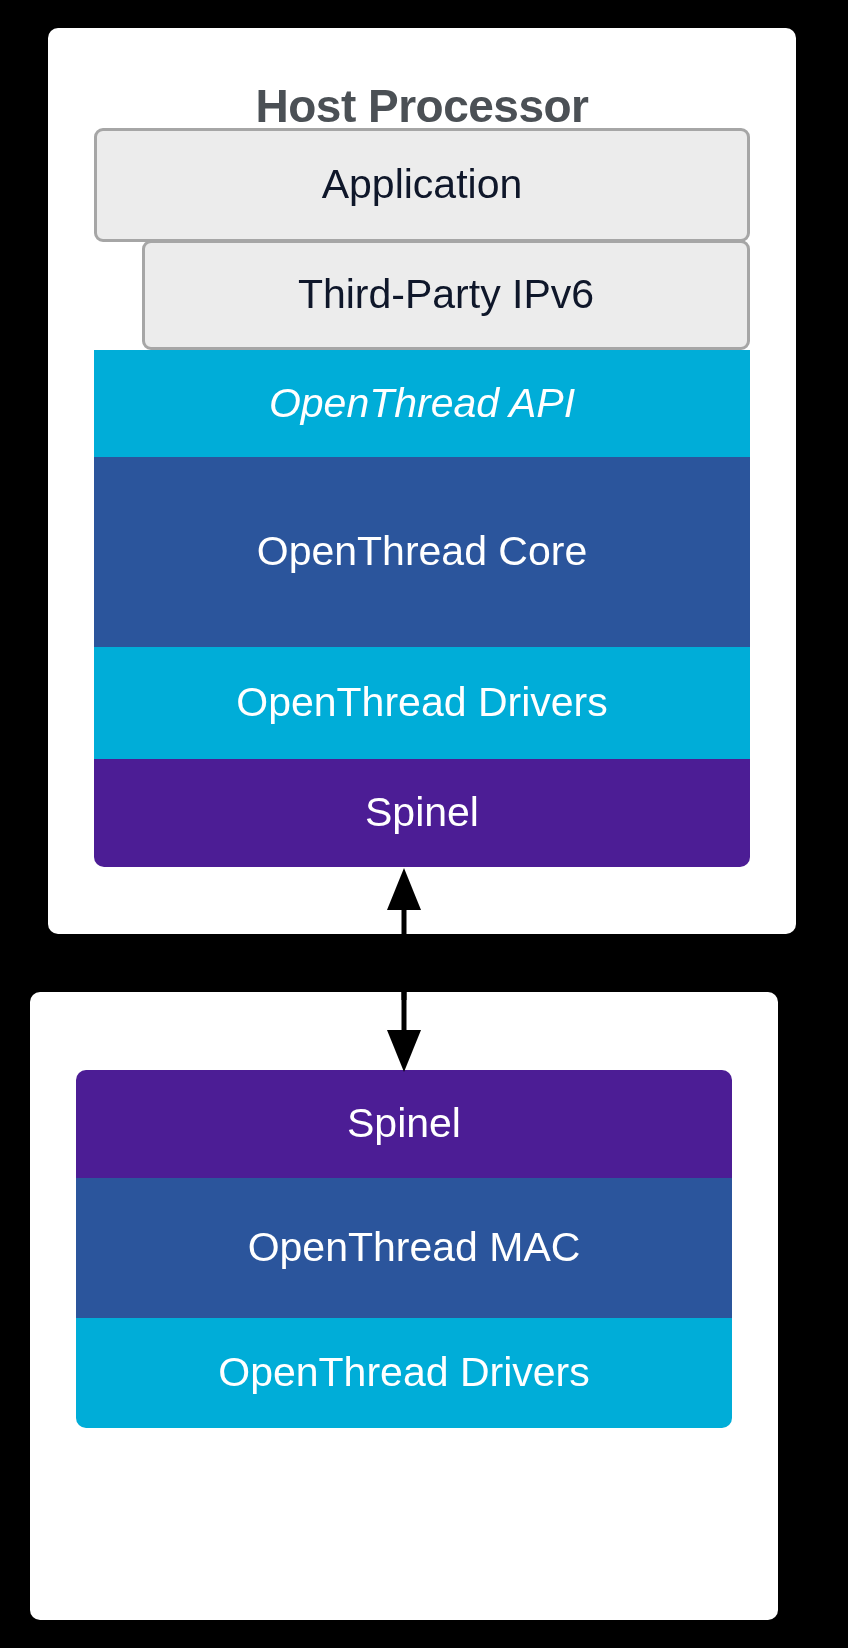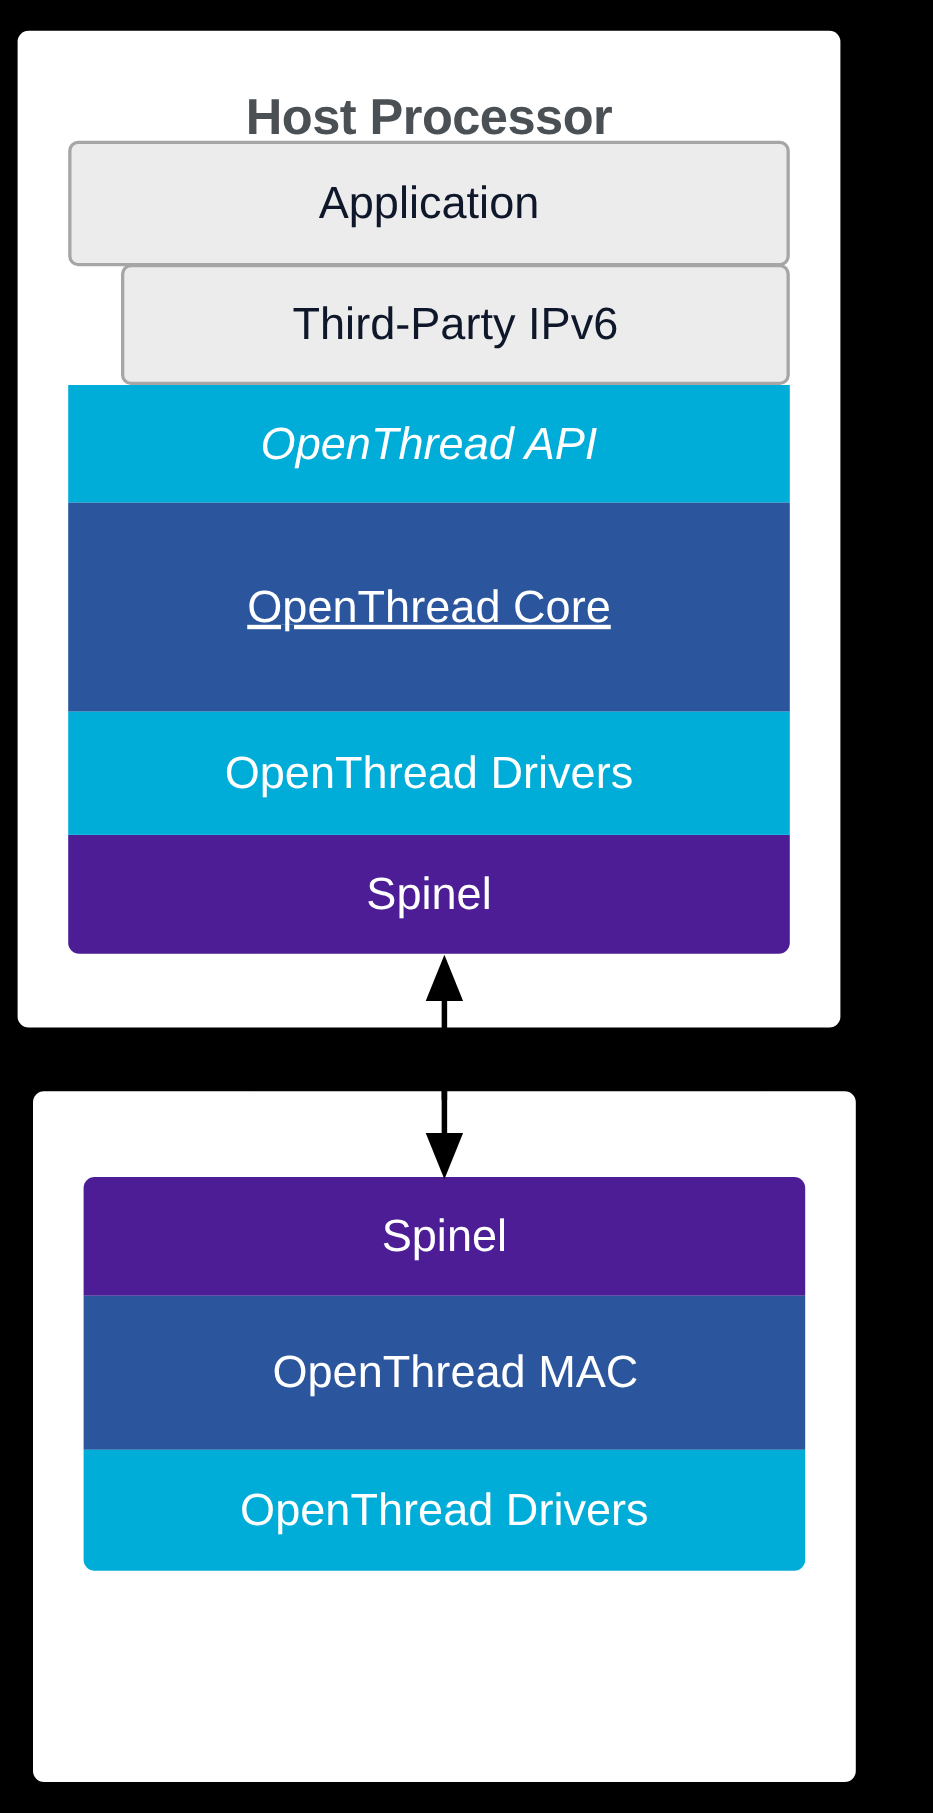--- a/index.html
+++ b/index.html
@@ -25,21 +25,21 @@
   }
 
   
   .panel {
     position: absolute;
     background: #ffffff;
     border-radius: 10px;
     box-sizing: border-box;
   }
   .panel-host {
-    left: 16px;
+    left: 48px;
     top: 28px;
     width: 748px;
     height: 906px;
   }
   .panel-soc {
     left: 30px;
     top: 992px;
     width: 748px;
     height: 628px;
   }
@@ -97,21 +97,21 @@
   .block.navy  { background: #2B559C; color: #ffffff; }
   .block.red   { background: #4c1d95; color: #ffffff; }
 
   .round-top    { border-top-left-radius: 10px;    border-top-right-radius: 10px; }
   .round-bottom { border-bottom-left-radius: 10px; border-bottom-right-radius: 10px; }
 
   
   .h-app     { height: 114px; }
   .h-ipv6    { height: 110px; }
   .h-api     { height: 107px; font-style: italic; }
-  .h-core    { height: 190px; text-decoration: underline; }
+  .h-core    { height: 190px; }
   .h-drivers { height: 112px; }
   .h-spinel  { height: 108px; }
 
   
   .s-spinel  { height: 108px; }
   .s-mac     { height: 140px; padding-left: 20px; }
   .s-drivers { height: 110px; }
 
   
   .arrow-layer {

